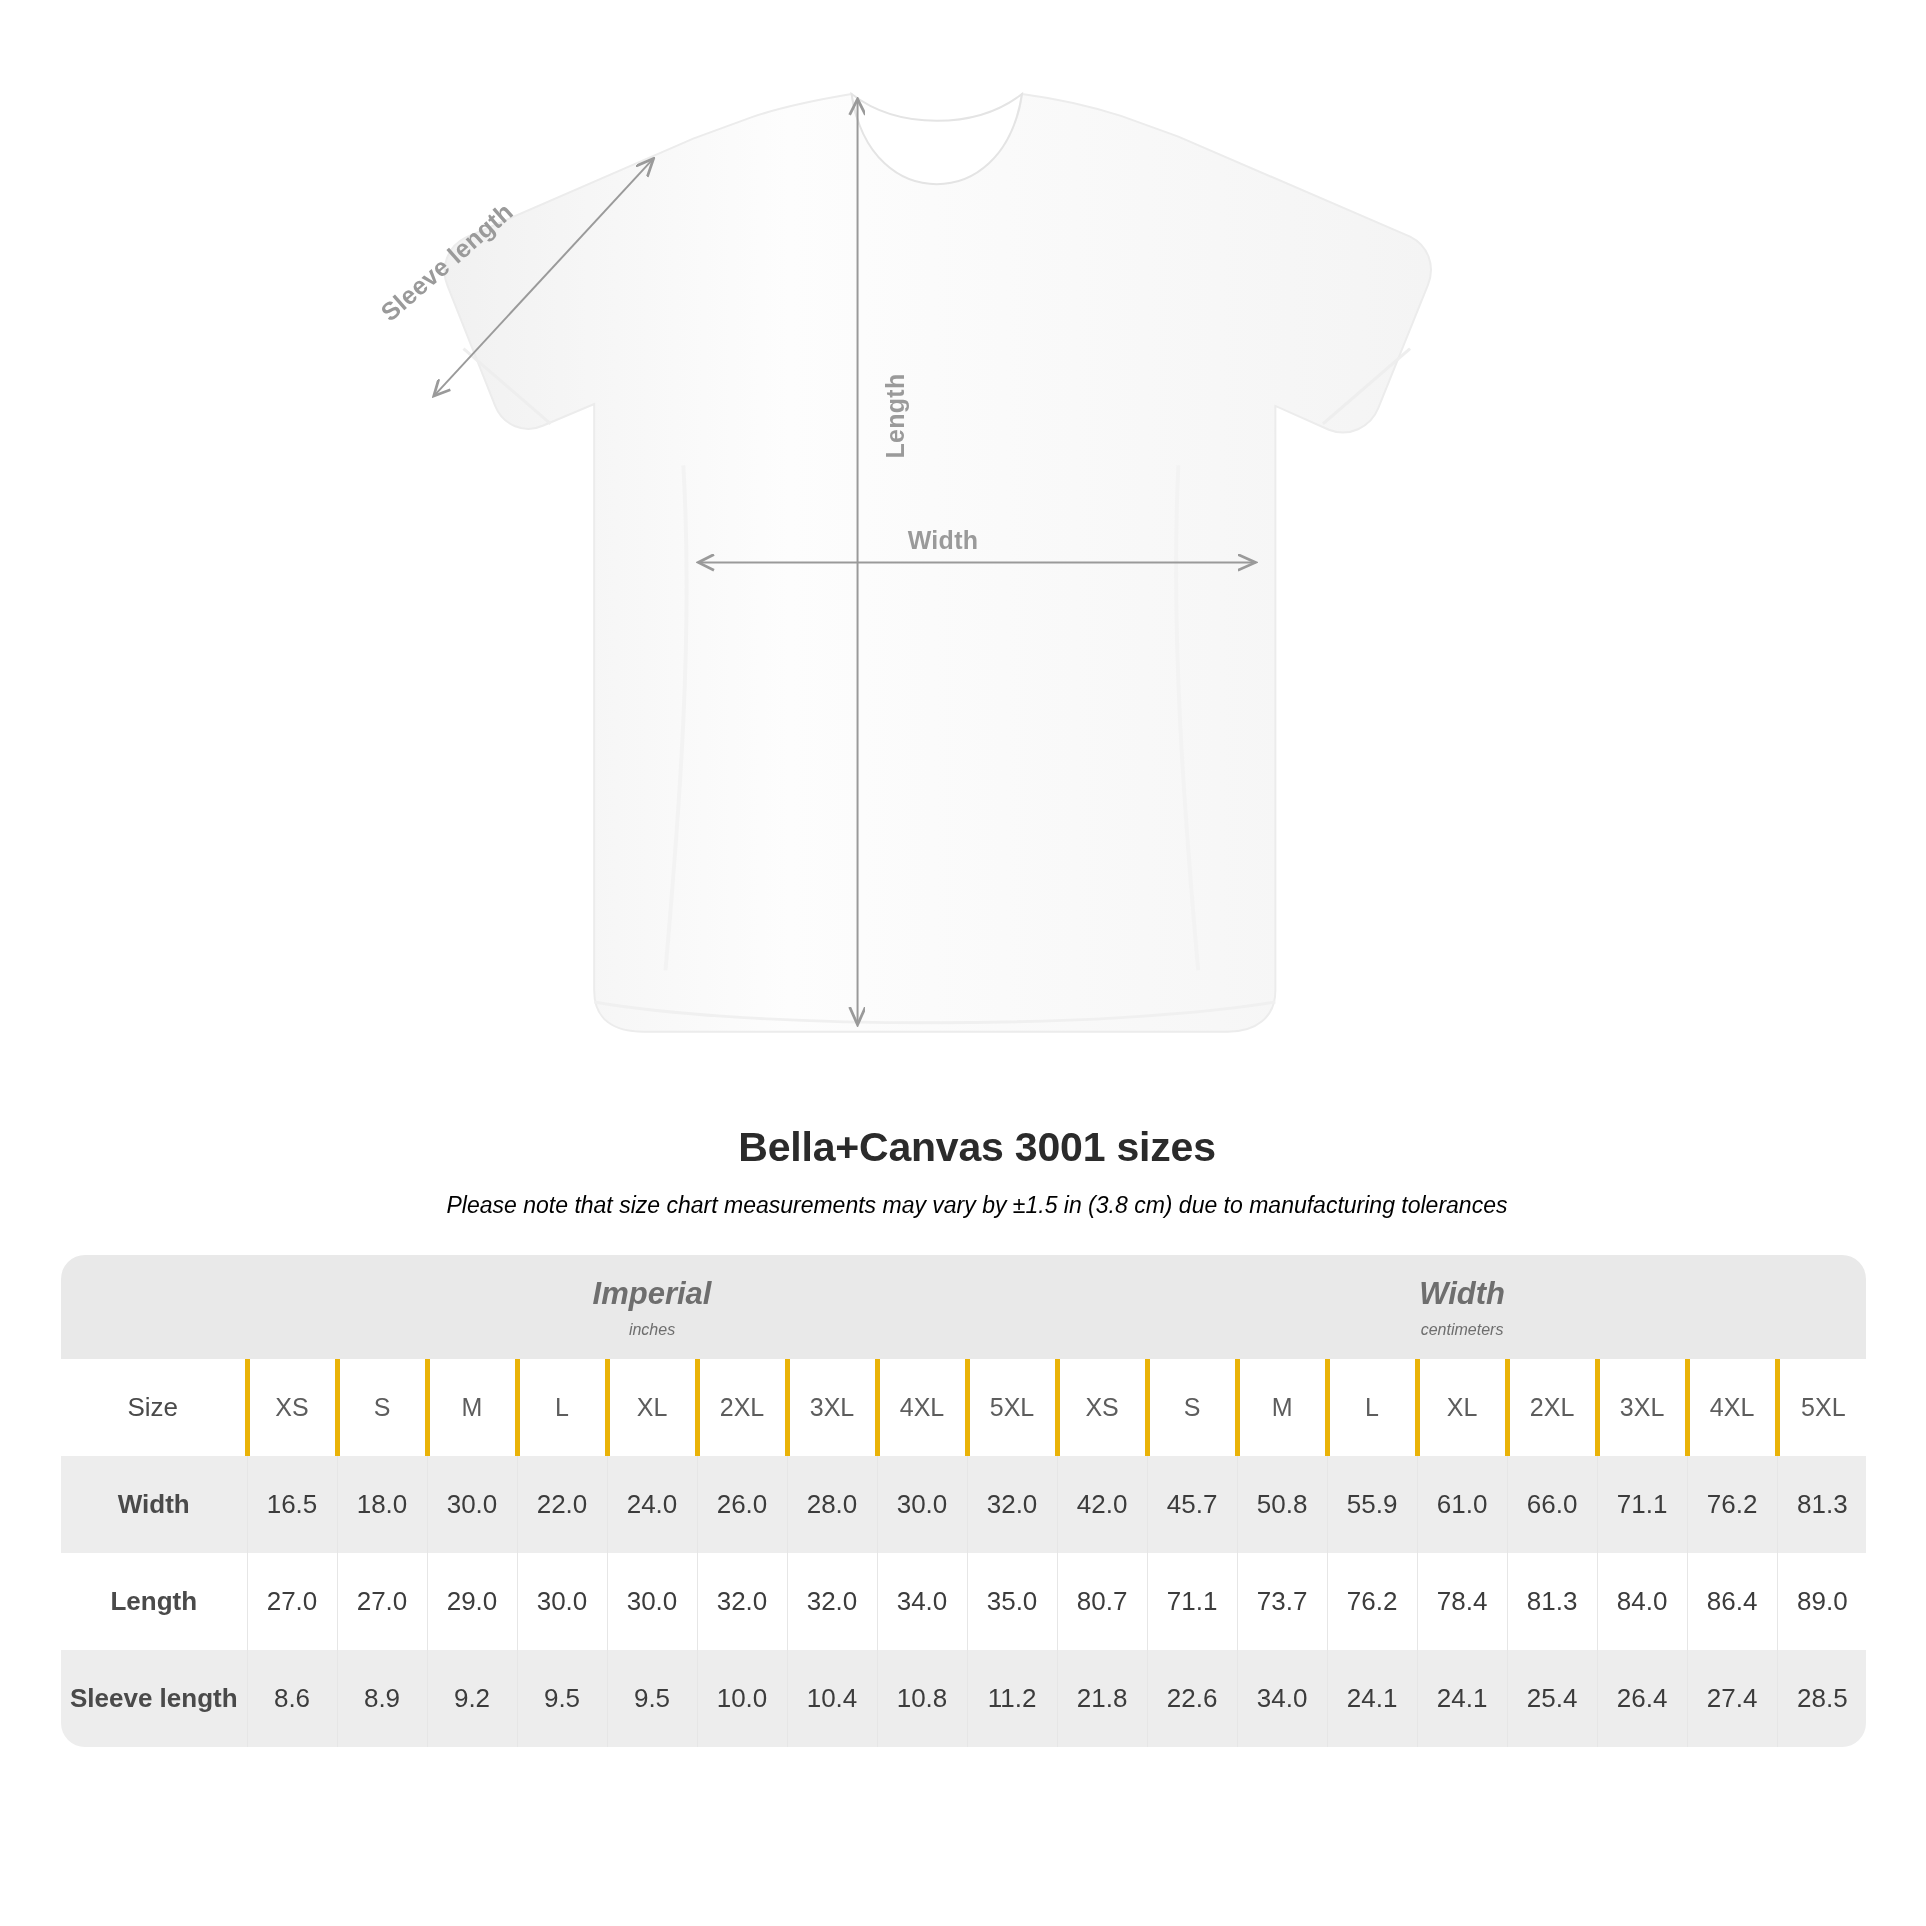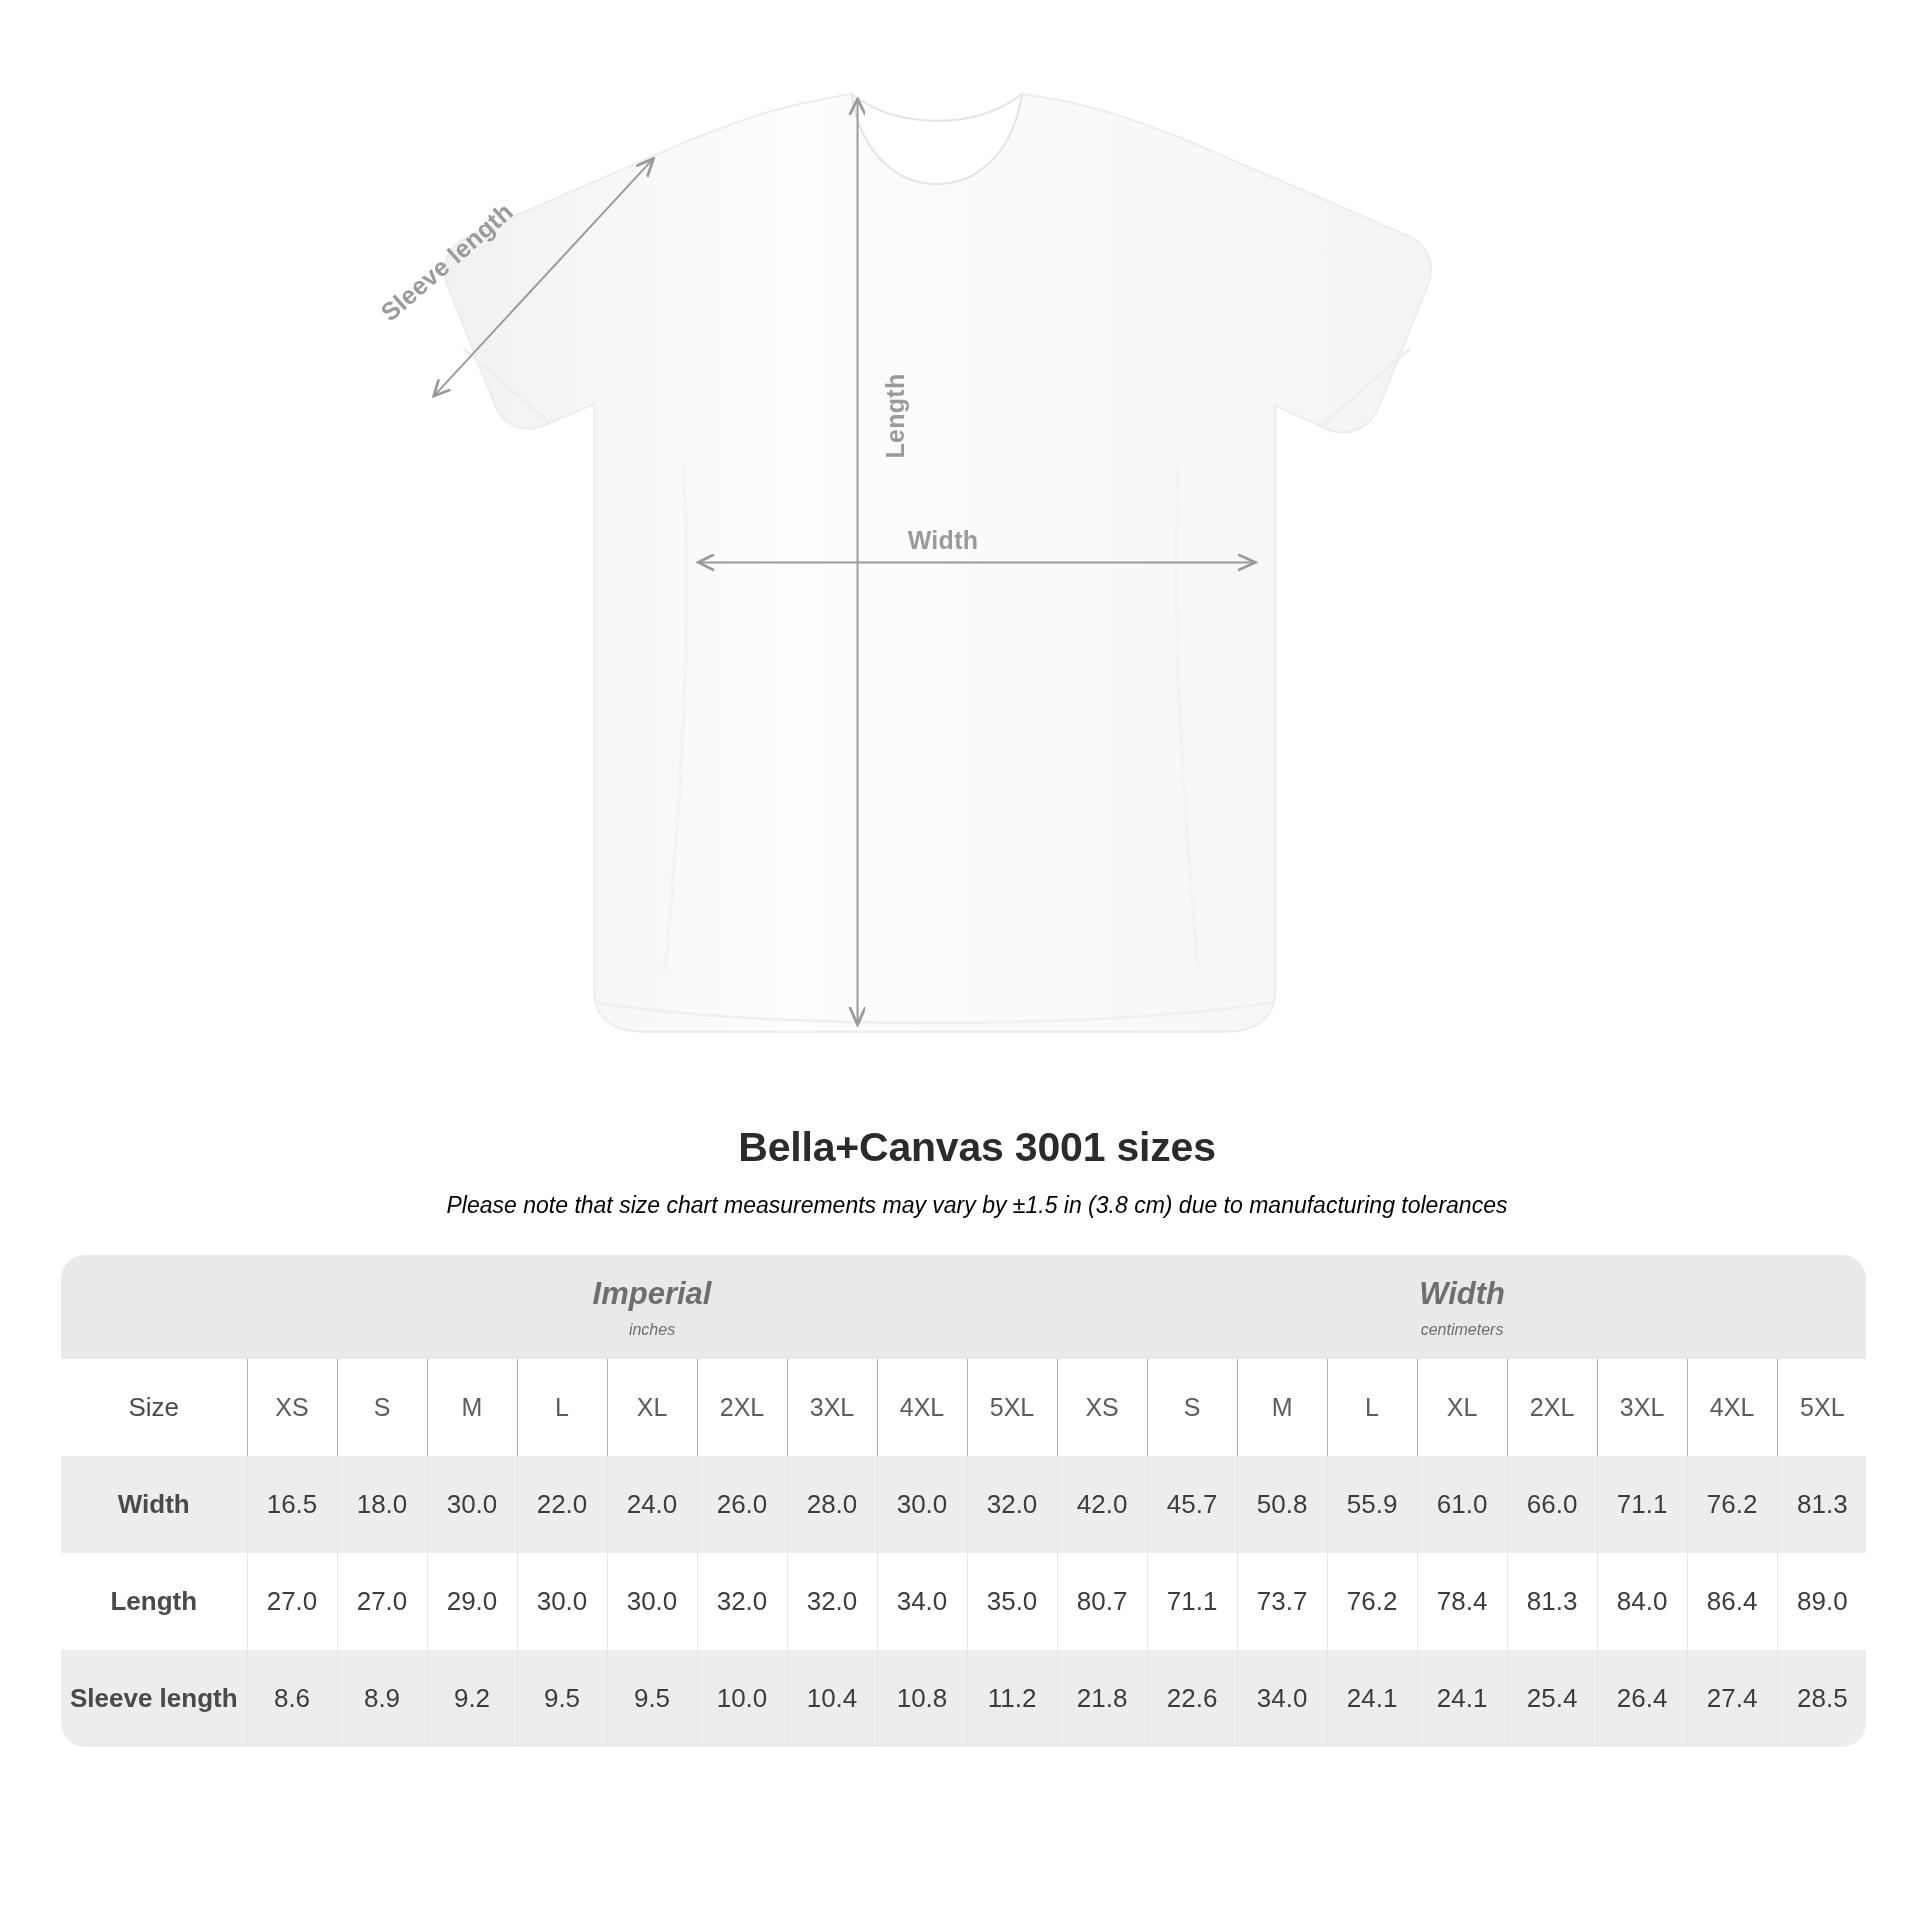--- a/index.html
+++ b/index.html
@@ -111,21 +111,21 @@
     color: #6e6e6e;
     margin-top: 9px;
   }
   
   .size-head td {
     background: #ffffff;
     height: 95px;
     font-size: 25px;
     font-weight: bold;
     color: #5d5d5d;
-    border-right: 1px solid #eab308;
+    border-right: 5px solid #eab308;
   }
   .size-head td:last-child { border-right: none; }
   .size-head td.rowlabel {
     font-size: 26px;
     color: #4a4a4a;
   }
 
   tr.data td {
     height: 95px;
     font-size: 26px;

